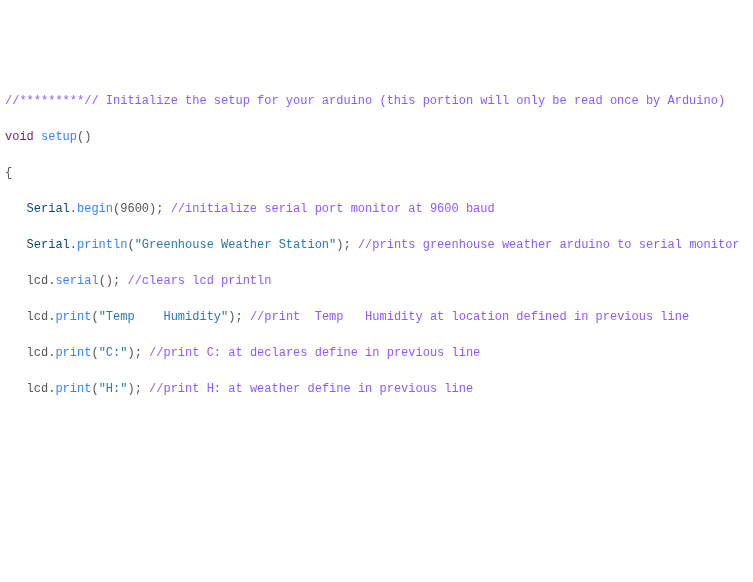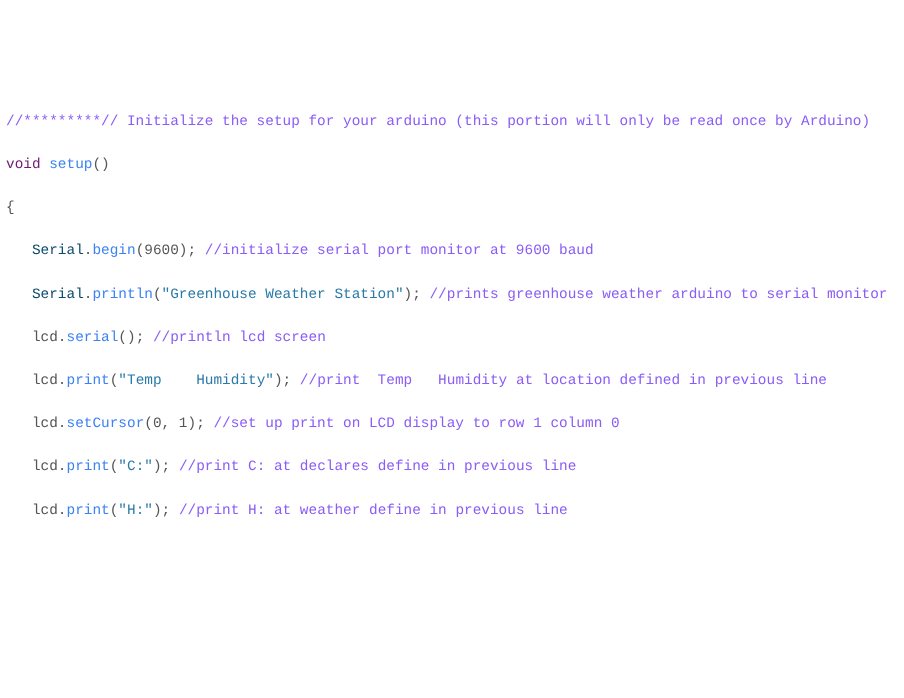--- a/index.html
+++ b/index.html
@@ -25,23 +25,22 @@
 <body>
 
 
 
 <div>
 <div class="line"><span class="cmt">//*********// Initialize the setup for your arduino (this portion will only be read once by Arduino)</span></div>
 <div class="line"><span class="kw">void</span><span class="fn"> setup</span><span class="punct">()</span></div>
 <div class="line"><span class="punct">{</span></div>
 <div class="line"><span class="type">   Serial</span><span class="punct">.</span><span class="fn">begin</span><span class="punct">(9600); </span><span class="cmt">//initialize serial port monitor at 9600 baud</span></div>
 <div class="line"><span class="type">   Serial</span><span class="punct">.</span><span class="fn">println</span><span class="punct">(</span><span class="str">"Greenhouse Weather Station"</span><span class="punct">); </span><span class="cmt">//prints greenhouse weather arduino to serial monitor</span></div>
-<div class="line"><span class="punct">   lcd.</span><span class="fn">serial</span><span class="punct">(); </span><span class="cmt">//println lcd screen</span></div>
+<div class="line"><span class="punct">   lcd.</span><span class="fn">serial</span><span class="punct">(); </span><span class="cmt">//clears lcd println</span></div>
 <div class="line"><span class="punct">   lcd.</span><span class="fn">print</span><span class="punct">(</span><span class="str">"Temp    Humidity"</span><span class="punct">); </span><span class="cmt">//print  Temp   Humidity at location defined in previous line</span></div>
-<div class="line"><span class="punct">   lcd.</span><span class="fn">setCursor</span><span class="punct">(0, 1); </span><span class="cmt">//set up print on LCD display to row 1 column 0</span></div>
 <div class="line"><span class="punct">   lcd.</span><span class="fn">print</span><span class="punct">(</span><span class="str">"C:"</span><span class="punct">); </span><span class="cmt">//print C: at declares define in previous line</span></div>
 <div class="line"><span class="punct">   lcd.</span><span class="fn">print</span><span class="punct">(</span><span class="str">"H:"</span><span class="punct">); </span><span class="cmt">//print H: at weather define in previous line</span></div>
 
 
 
 
 
 
 
 

